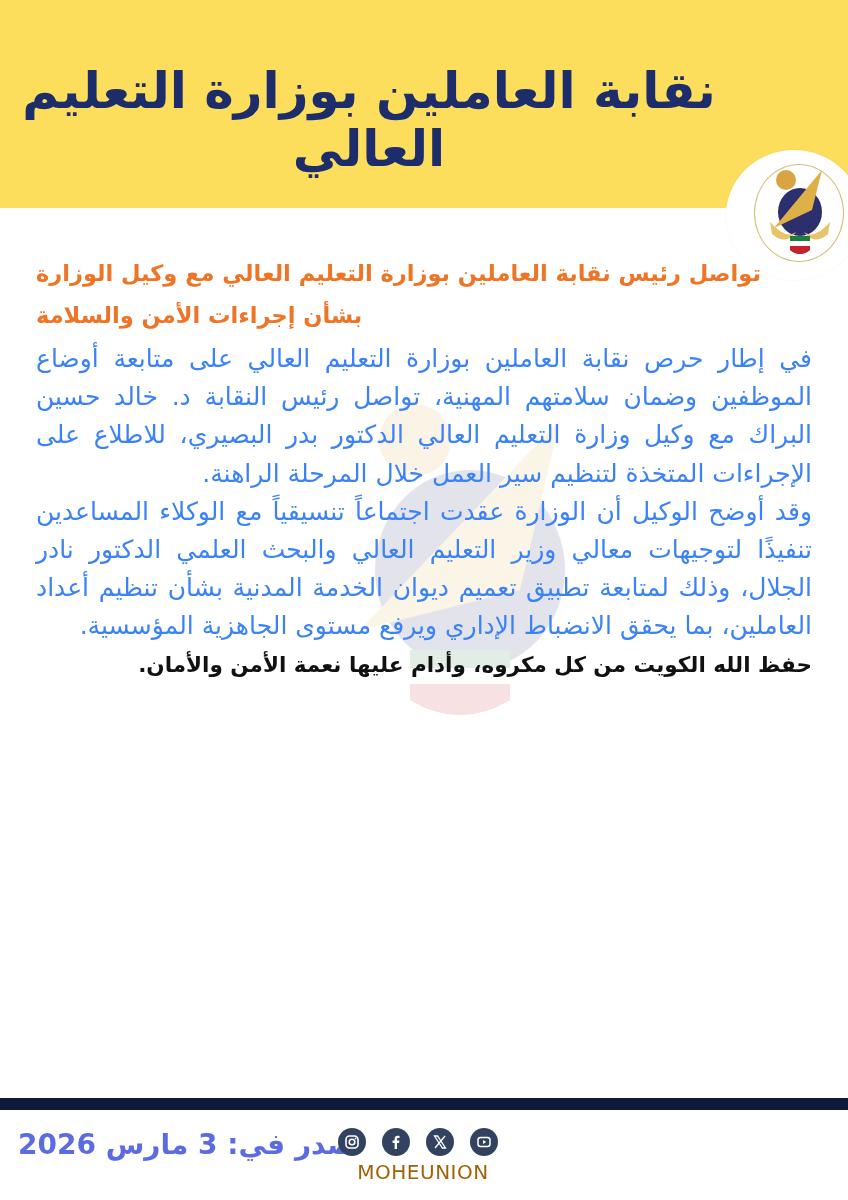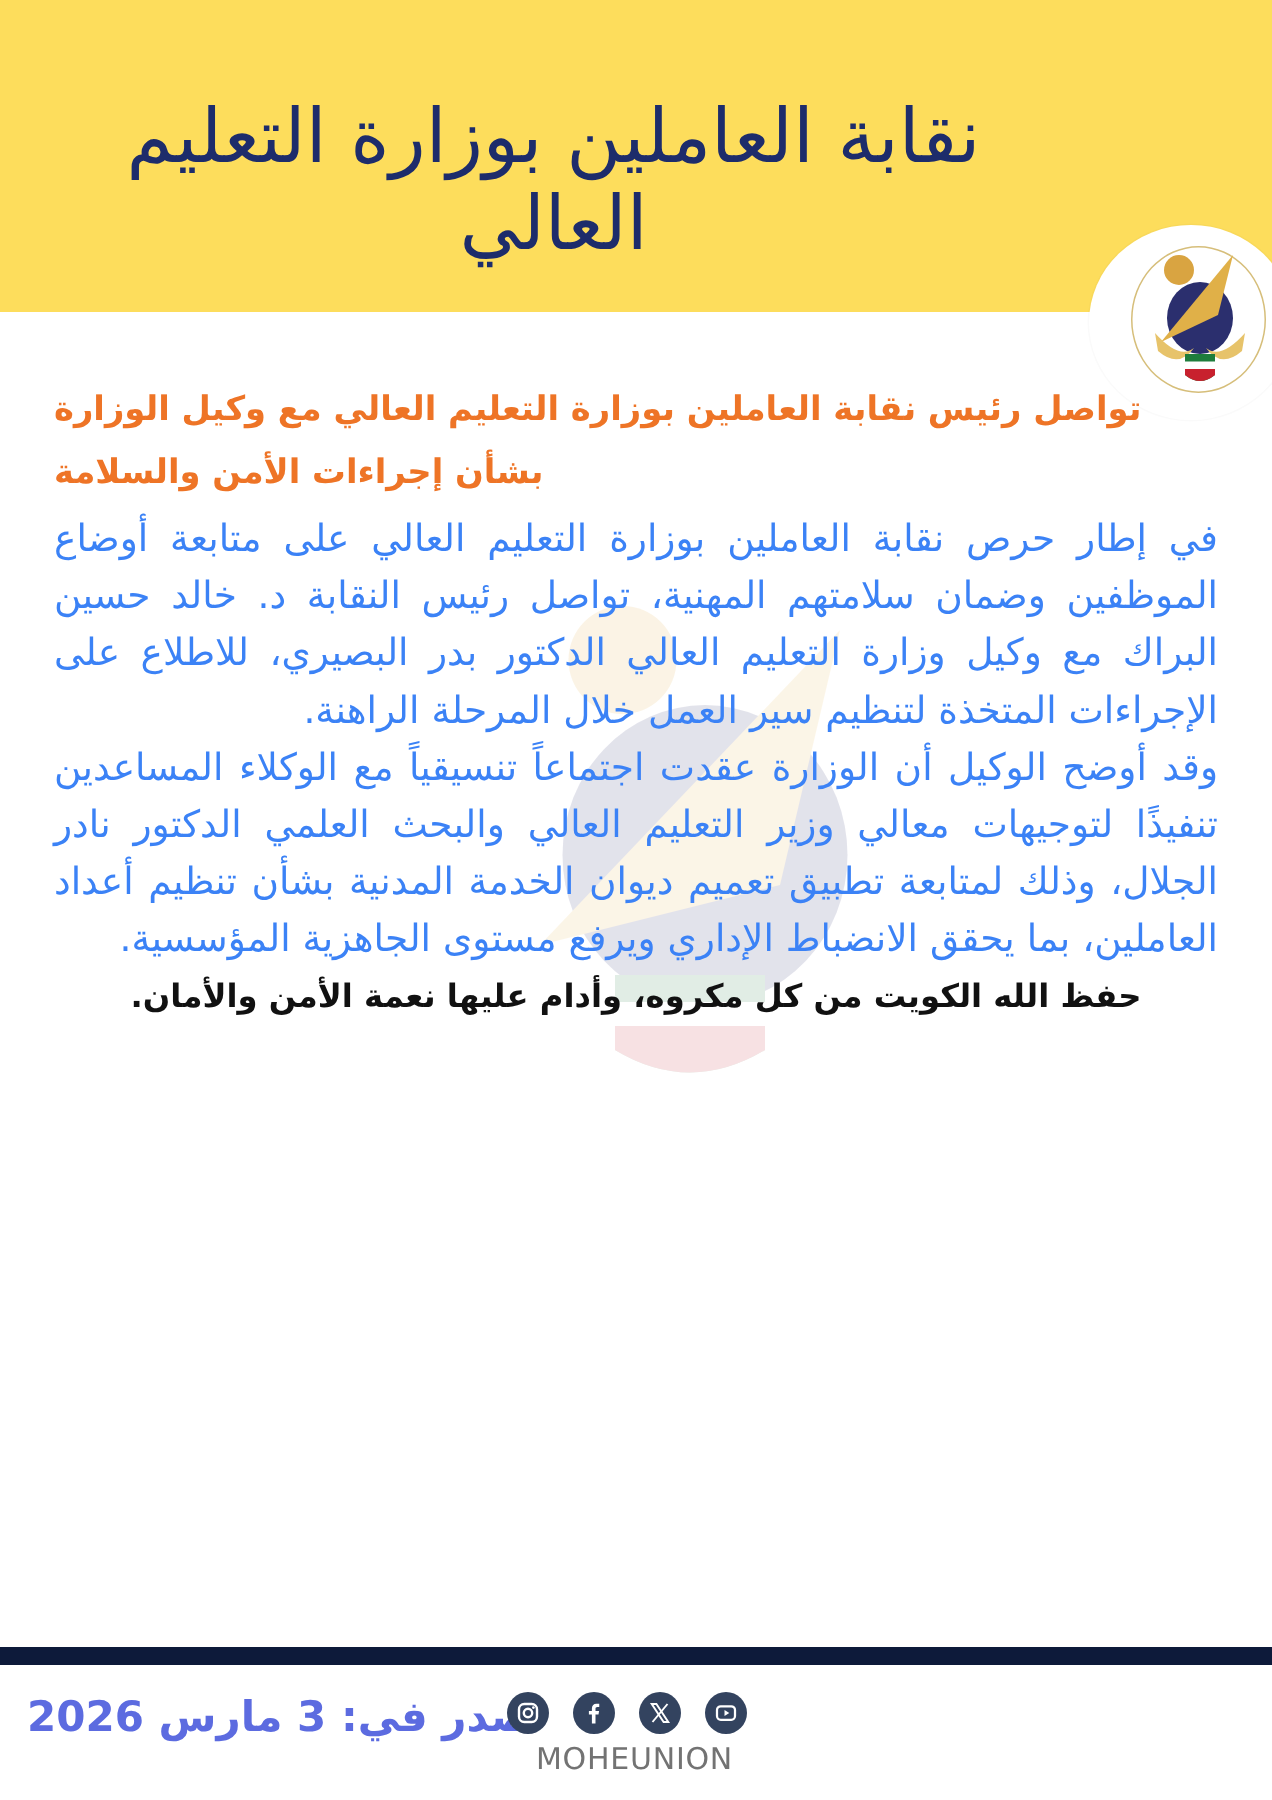--- a/index.html
+++ b/index.html
@@ -8,21 +8,21 @@
     background: #ffffff;
     font-family: "DejaVu Sans", "Liberation Sans", sans-serif;
   }
   .header-band {
     position: absolute; left: 0; top: 0; width: 848px; height: 208px;
     background: #FDDD5C;
   }
   .header-title {
     position: absolute; left: 0; right: 0; top: 62px;
     text-align: center; direction: rtl;
-    font-family: "DejaVu Sans", sans-serif; font-weight: normal;
+    font-family: "DejaVu Sans", sans-serif; font-weight: bold;
     font-size: 50px; color: #1D2C6B; letter-spacing: 0;
     padding-right: 130px; padding-left: 20px;
   }
   .logo {
     position: absolute; left: 726px; top: 150px; width: 136px; height: 130px;
     border-radius: 50%; background: #ffffff;
     box-shadow: 0 0 0 1px rgba(0,0,0,0.02);
   }
   .logo-ring {
     position: absolute; left: 28px; top: 14px; width: 88px; height: 96px;
@@ -39,41 +39,41 @@
   .headline {
     color: #EE7426; font-weight: bold; font-size: 22.5px; line-height: 42px;
     margin: 0 0 4px 0; text-align: left;
   }
   .para {
     color: #3b82f6; font-weight: normal; font-size: 25px; line-height: 38.2px;
     margin: 0; text-align: justify; text-align-last: right;
   }
   .closing {
     color: #111111; font-weight: bold; font-size: 21.5px; line-height: 38px;
-    margin: 0; text-align: center;
+    margin: 0; text-align: right;
   }
   .divider {
     position: absolute; left: 0; width: 848px; top: 1098px; height: 12px;
     background: #0D1A3A;
   }
   .footer-date {
     position: absolute; left: 18px; top: 1128px; direction: rtl;
     color: #5C6BE0; font-weight: bold; font-size: 28px; white-space: nowrap;
   }
   .social {
     position: absolute; left: 338px; top: 1128px; display: flex; gap: 16px;
     direction: ltr;
   }
   .social .ic {
     width: 28px; height: 28px; border-radius: 50%; background: #33435F;
     display: flex; align-items: center; justify-content: center;
   }
   .handle {
     position: absolute; left: 348px; top: 1160px; width: 150px; text-align: center;
-    font-family: "DejaVu Sans", sans-serif; font-size: 20px; color: #737373;
+    font-family: "DejaVu Sans", sans-serif; font-size: 20px; color: #a16207;
     letter-spacing: 0.5px;
   }
 </style>
 </head>
 <body>
 
 <div class="header-band">
   <div class="header-title">نقابة العاملين بوزارة التعليم العالي</div>
 </div>
 

